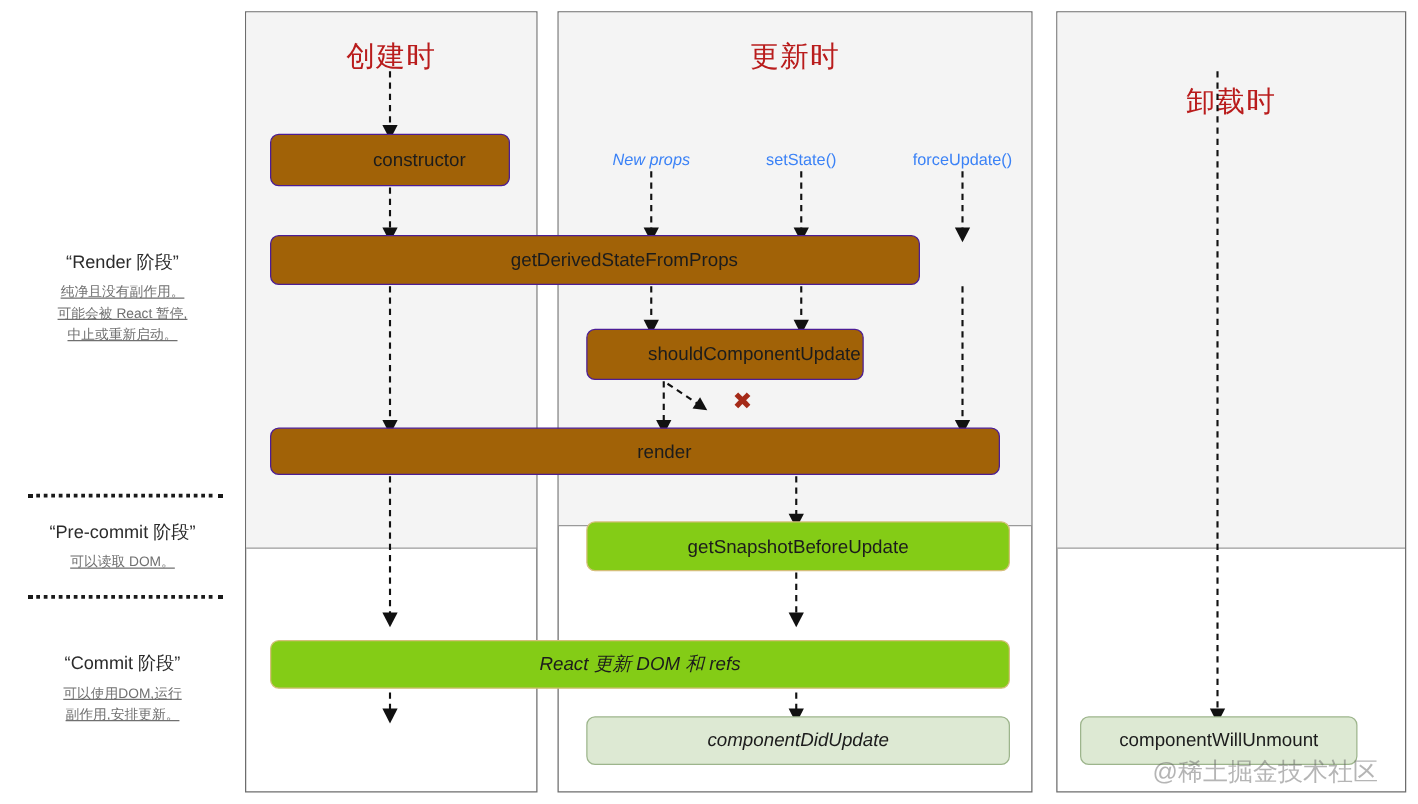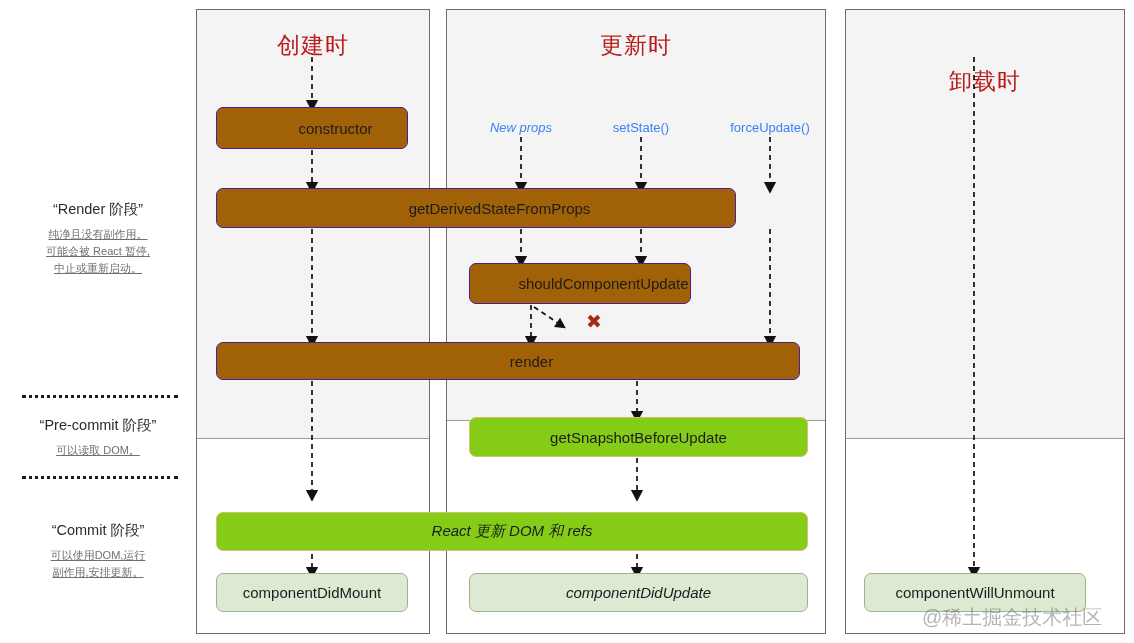--- a/index.html
+++ b/index.html
@@ -217,21 +217,20 @@
   <div class="lbox blue" style="left:216px; top:188px; width:520px; height:40px;">getDerivedStateFromProps</div>
 
   <div class="lbox blue" style="left:469px; top:263px; width:222px; height:41px;">shouldComponentUpdate</div>
 
   <div class="lbox blue" style="left:216px; top:342px; width:584px; height:38px;">render</div>
 
   <div class="lbox yellow" style="left:469px; top:417px; width:339px; height:40px;">getSnapshotBeforeUpdate</div>
 
   <div class="lbox yellow italic" style="left:216px; top:476px; width:592px; height:39px;margin-top:36px;">React 更新 DOM 和 refs</div>
 
-  <div class="lbox green" style="left:216px; top:573px; width:192px; height:39px;">componentDidMount</div>
 
   <div class="lbox green" style="left:469px; top:573px; width:339px; height:39px;font-style:italic;">componentDidUpdate</div>
 
   <div class="lbox green" style="left:864px; top:573px; width:222px; height:39px;">componentWillUnmount</div>
 
   <div class="xmark" style="left:586px; top:312px;">✖</div>
 
   <div class="watermark" style="left:922px; top:604px;">@稀土掘金技术社区</div>
 
 </div>

